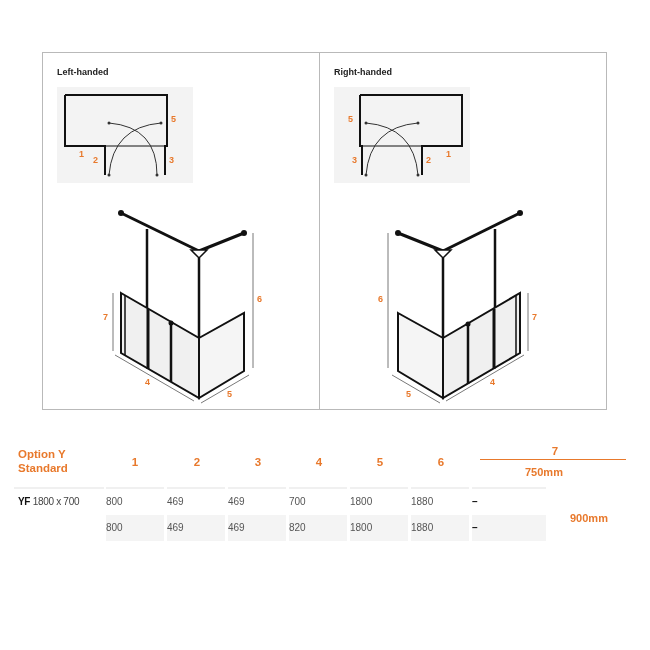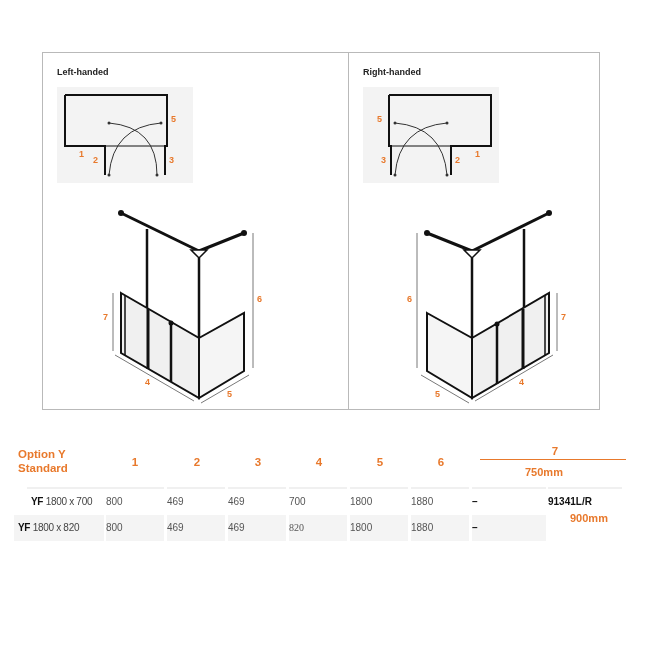--- a/index.html
+++ b/index.html
@@ -1,19 +1,19 @@
 <!DOCTYPE html>
 <html><head>
 <meta charset="utf-8">
 <style>
   html, body { margin:0; padding:0; background:#ffffff; }
   body { width:650px; height:650px; position:relative; overflow:hidden; font-family:"Liberation Sans", sans-serif; }
   .panel { position:absolute; top:52px; width:308px; height:358px; border:1.5px solid #b9b9b9; box-sizing:border-box; background:#fff; }
   .panel.left { left:42px; }
-  .panel.right { left:348px; width:252px; }
+  .panel.right { left:319px; width:288px; }
   .panel-title { position:absolute; left:14px; top:14px; font-size:9px; font-weight:bold; color:#222; }
   .plan { position:absolute; left:14px; top:34px; width:136px; height:96px; background:#f3f3f3; }
   .plan svg, .iso svg { position:absolute; left:0; top:0; }
   .iso { position:absolute; top:150px; width:170px; height:210px; }
   .lbl { font-family:"Liberation Sans", sans-serif; font-weight:bold; fill:#e8792c; font-size:9px; }
 
   .tbl { position:absolute; left:14px; top:444px; width:620px; }
   .hdr { position:absolute; color:#e8792c; font-weight:bold; font-size:11.5px; }
   .hdr.title { left:4px; top:3px; line-height:14px; }
   .colnum { top:12px; width:40px; text-align:center; }
@@ -143,34 +143,32 @@
   <div class="hdr colnum" style="left:224px;">3</div>
   <div class="hdr colnum" style="left:285px;">4</div>
   <div class="hdr colnum" style="left:346px;">5</div>
   <div class="hdr colnum" style="left:407px;">6</div>
   <div class="seven">7</div>
   <div class="sevenline"></div>
   <div class="sub" style="left:482px;margin-left:29px;">750mm</div>
   <div class="sub" style="left:556px;margin-top:46px;">900mm</div>
 
   <div class="row r1">
-    <div class="cell model" style="left:0;width:90px;margin-left:13px;"><b>YF</b> <span>1800 x 700</span></div>
+    <div class="cell model" style="left:0;width:90px;"><b>YF</b> <span>1800 x 700</span></div>
     <div class="cell" style="left:92px;width:58px;">800</div>
     <div class="cell" style="left:153px;width:58px;">469</div>
     <div class="cell" style="left:214px;width:58px;">469</div>
     <div class="cell" style="left:275px;width:58px;">700</div>
     <div class="cell" style="left:336px;width:58px;">1800</div>
     <div class="cell" style="left:397px;width:58px;">1880</div>
     <div class="cell dash" style="left:458px;width:74px;">–</div>
-    <div class="cell code" style="left:534px;width:74px;">91341L/R</div>
   </div>
 
   <div class="row r2">
-    <div class="cell model" style="left:0;width:90px;"><b>YF</b> <span>1800 x 820</span></div>
     <div class="cell" style="left:92px;width:58px;">800</div>
     <div class="cell" style="left:153px;width:58px;">469</div>
     <div class="cell" style="left:214px;width:58px;">469</div>
-    <div class="cell" style="left:275px;width:58px;font-family:Liberation Serif, serif;">820</div>
+    <div class="cell" style="left:275px;width:58px;">820</div>
     <div class="cell" style="left:336px;width:58px;">1800</div>
     <div class="cell" style="left:397px;width:58px;">1880</div>
     <div class="cell dash" style="left:458px;width:74px;">–</div>
   </div>
 </div>
 
 </body></html>

